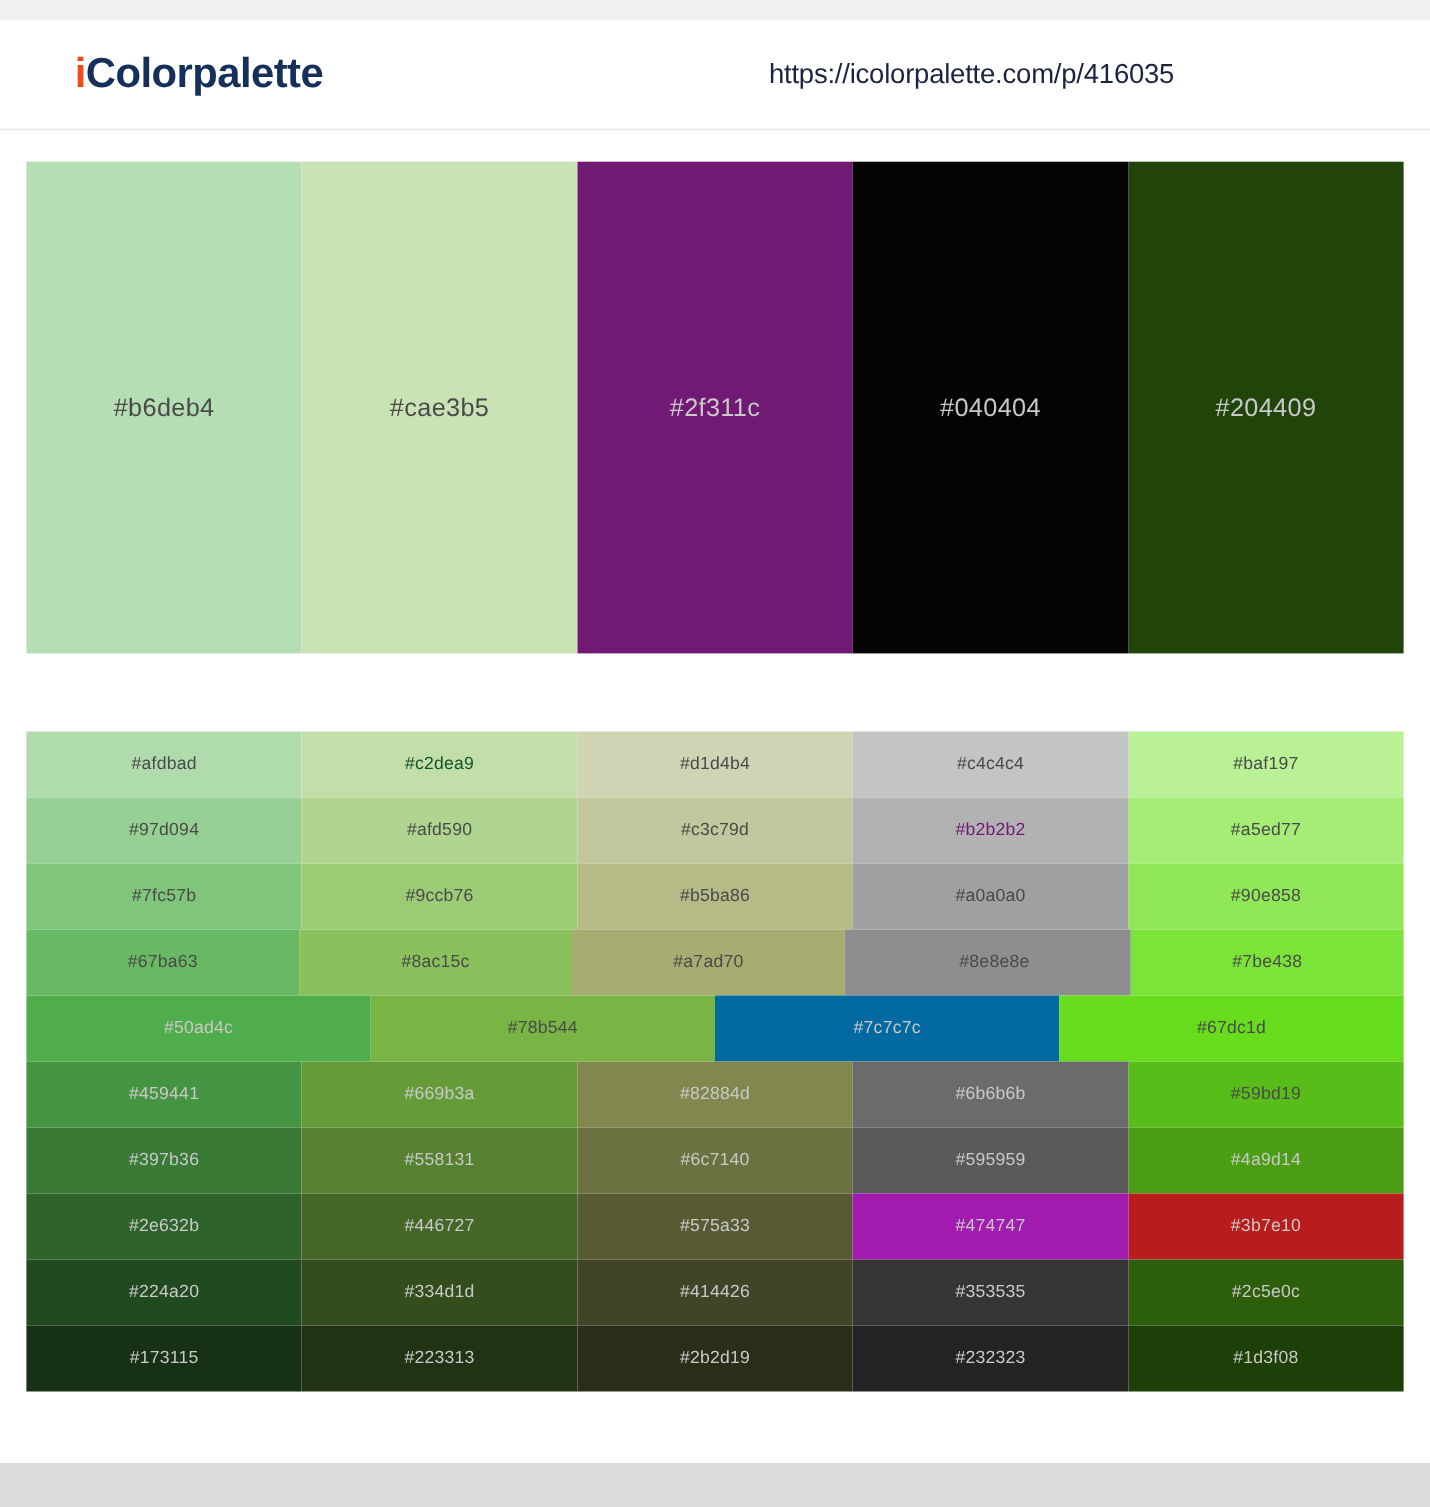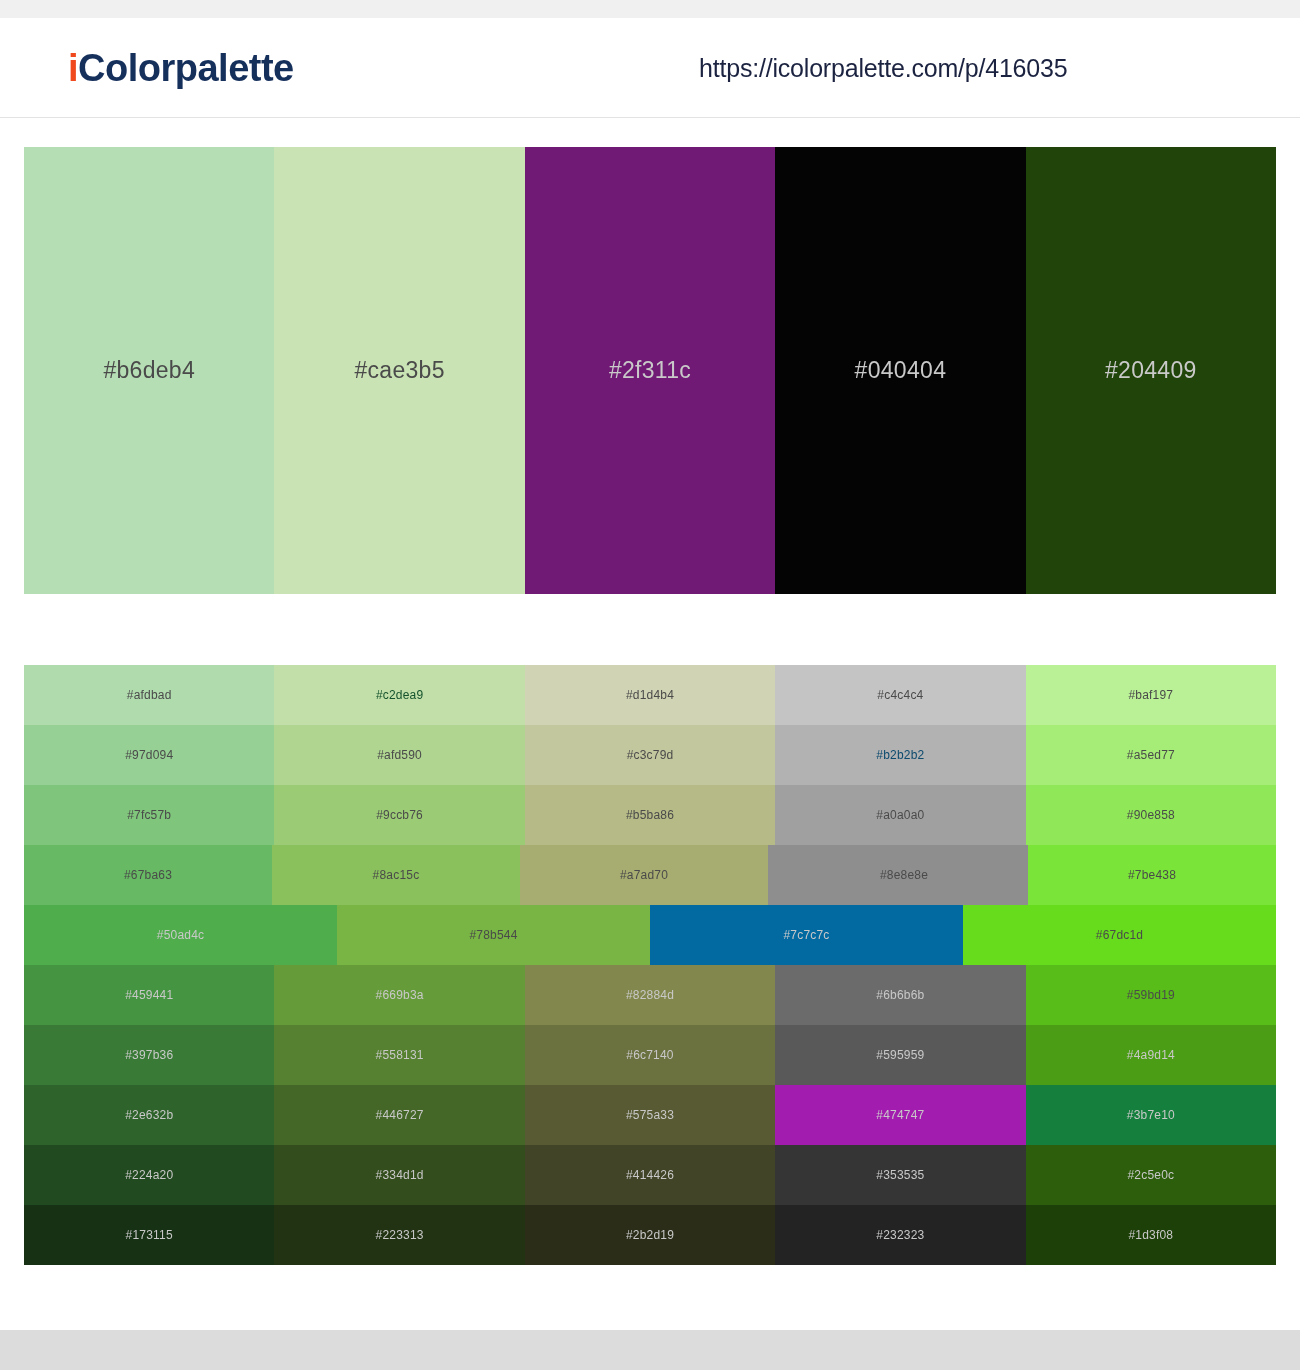--- a/index.html
+++ b/index.html
@@ -66,21 +66,21 @@
     width: 1252px;
     display: flex; flex-direction: column;
   }
   .shade-row { display: flex; width: 100%; height: 60px; }
   .shade-cell {
     flex: 1 1 0;
     height: 60px;
     display: flex; align-items: center; justify-content: center;
   }
   .shade-cell .hexlabel {
-    font-size: 12px;
+    font-size: 16px;
     letter-spacing: 0.2px;
   }
 
   
   .footer-strip {
     position: absolute; left: 0; top: 1330px;
     width: 1300px; height: 40px;
     background: #dcdcdc;
   }
 </style>
@@ -138,21 +138,21 @@
         <div class="shade-cell" style="background: rgb(151, 208, 148);">
           <span class="hexlabel" style="color: rgb(74, 74, 74);">#97d094</span>
         </div>
         <div class="shade-cell" style="background: rgb(175, 213, 144);">
           <span class="hexlabel" style="color: rgb(74, 74, 74);">#afd590</span>
         </div>
         <div class="shade-cell" style="background: rgb(195, 199, 157);">
           <span class="hexlabel" style="color: rgb(74, 74, 74);">#c3c79d</span>
         </div>
         <div class="shade-cell" style="background: rgb(178, 178, 178);">
-          <span class="hexlabel" style="color: #0c4a6e;">#b2b2b2</span>
+          <span class="hexlabel" style="color: #701a75;">#b2b2b2</span>
         </div>
         <div class="shade-cell" style="background: rgb(165, 237, 119);">
           <span class="hexlabel" style="color: rgb(74, 74, 74);">#a5ed77</span>
         </div>
       </div>
       <div class="shade-row">
         <div class="shade-cell" style="background: rgb(127, 197, 123);">
           <span class="hexlabel" style="color: rgb(74, 74, 74);">#7fc57b</span>
         </div>
         <div class="shade-cell" style="background: rgb(156, 203, 118);">
@@ -239,21 +239,21 @@
         </div>
         <div class="shade-cell" style="background: rgb(68, 103, 39);">
           <span class="hexlabel" style="color: rgb(201, 201, 201);">#446727</span>
         </div>
         <div class="shade-cell" style="background: rgb(87, 90, 51);">
           <span class="hexlabel" style="color: rgb(201, 201, 201);">#575a33</span>
         </div>
         <div class="shade-cell" style="background: #a21caf;">
           <span class="hexlabel" style="color: rgb(201, 201, 201);">#474747</span>
         </div>
-        <div class="shade-cell" style="background: #15803d;">
+        <div class="shade-cell" style="background: #b91c1c;">
           <span class="hexlabel" style="color: rgb(201, 201, 201);">#3b7e10</span>
         </div>
       </div>
       <div class="shade-row">
         <div class="shade-cell" style="background: rgb(34, 74, 32);">
           <span class="hexlabel" style="color: rgb(201, 201, 201);">#224a20</span>
         </div>
         <div class="shade-cell" style="background: rgb(51, 77, 29);">
           <span class="hexlabel" style="color: rgb(201, 201, 201);">#334d1d</span>
         </div>

